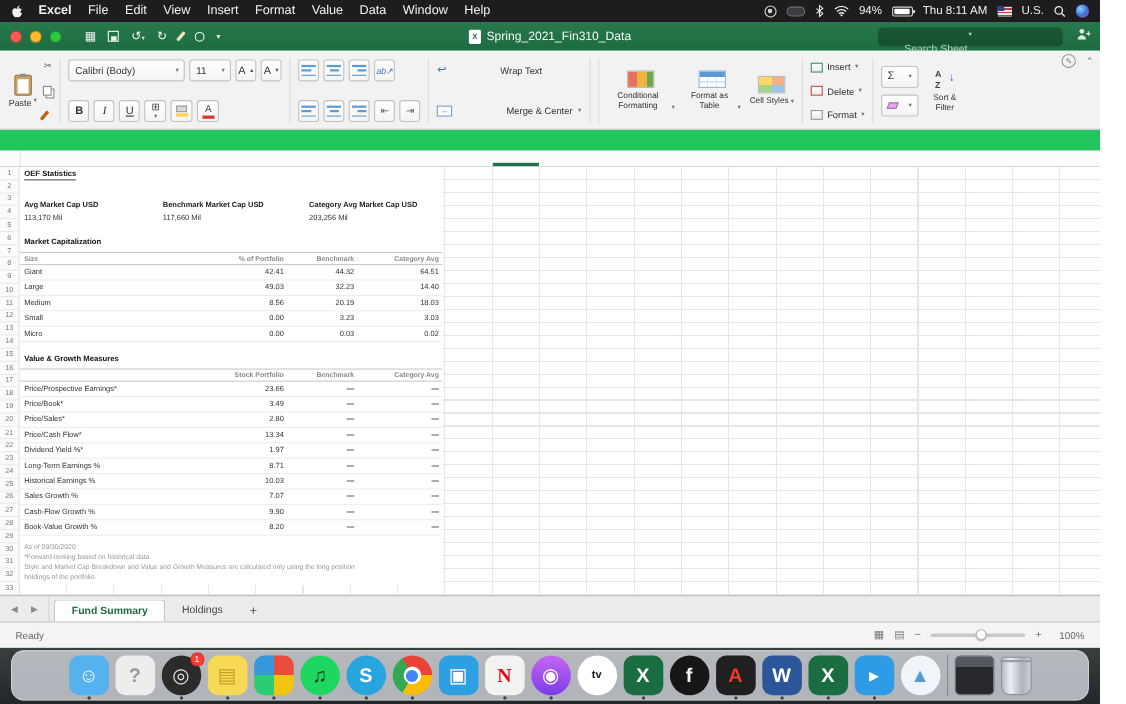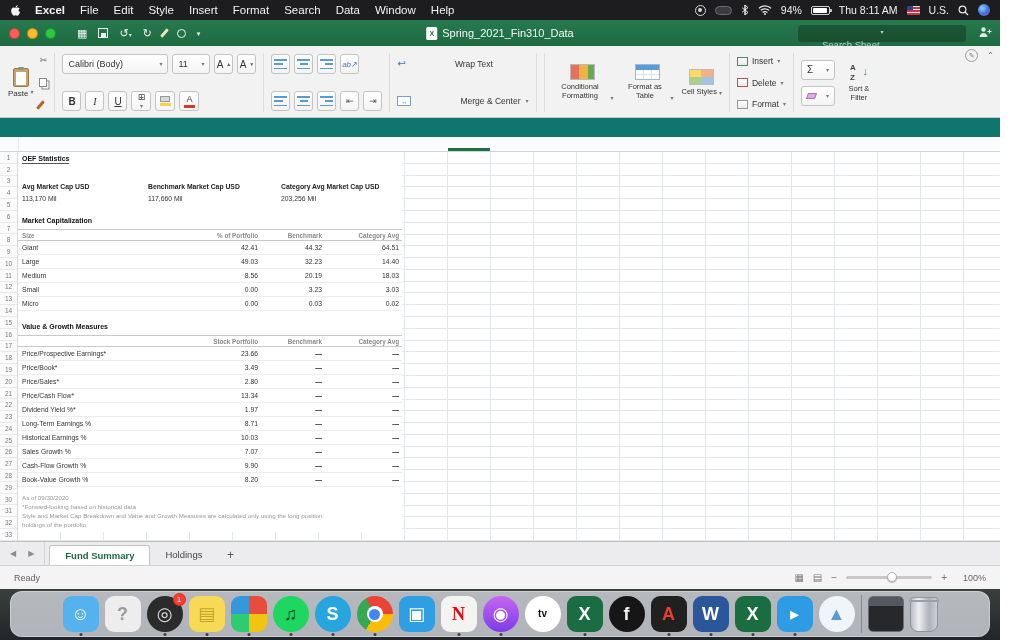--- a/index.html
+++ b/index.html
@@ -1,18 +1,18 @@
 <!DOCTYPE html>
 <html><head>
 <meta charset="utf-8">
 <style>
   * { margin:0; padding:0; box-sizing:border-box; }
   html,body { width:1024px; height:640px; }
   .screen { position:relative; width:1000px; height:640px; overflow:hidden;
-            background:#0f766e; font-family:"Liberation Sans","DejaVu Sans",sans-serif;
+            background:#22c55e; font-family:"Liberation Sans","DejaVu Sans",sans-serif;
             -webkit-font-smoothing:antialiased; cursor:default; }
   .band { position:absolute; left:0; right:0; }
 
   
   .menubar { top:0; height:20px; background:#1d1d1f; color:#f2f2f2;
              display:flex; align-items:center; padding:0 10px; font-size:11.5px; }
   .apple-wrap { margin-right:4px; display:flex; align-items:center; }
   .mb-items { display:flex; align-items:center; gap:15px; margin-left:10px; }
   .mb-item { white-space:nowrap; }
   .mb-app { font-weight:bold; }
@@ -222,24 +222,24 @@
   <div class="band menubar" data-name="macos-menubar">
     <span class="apple-wrap" data-name="apple-menu">
       <svg class="mb-svg" width="11" height="13" viewBox="0 0 10 12" data-name="apple-logo-icon">
           <path fill="#f2f2f2" d="M7.8 6.3c0-1.3 1.1-1.9 1.1-1.9S8.2 3.3 6.9 3.3c-.8 0-1.3.4-1.8.4-.5 0-1.1-.4-1.8-.4C1.9 3.3 1 4.6 1 6.2c0 2.3 1.7 4.6 2.7 4.6.5 0 .8-.3 1.4-.3.6 0 .9.3 1.4.3 1 0 2.6-2.2 2.6-3.5 0 0-1.3-.2-1.3-1zM6.4 2.6c.5-.6.6-1.4.6-1.6-.6.1-1.2.5-1.5 1-.3.4-.6 1.1-.5 1.6.6 0 1-.4 1.4-1z"></path>
         </svg>
     </span>
     <span class="mb-items" data-name="menubar-items">
         <span class="mb-item mb-app" data-name="menu-excel">Excel</span>
         <span class="mb-item" data-name="menu-file">File</span>
         <span class="mb-item" data-name="menu-edit">Edit</span>
-        <span class="mb-item" data-name="menu-view">Style</span>
+        <span class="mb-item" data-name="menu-view">View</span>
         <span class="mb-item" data-name="menu-insert">Insert</span>
         <span class="mb-item" data-name="menu-format">Format</span>
-        <span class="mb-item" data-name="menu-tools">Search</span>
+        <span class="mb-item" data-name="menu-tools">Value</span>
         <span class="mb-item" data-name="menu-data">Data</span>
         <span class="mb-item" data-name="menu-window">Window</span>
         <span class="mb-item" data-name="menu-help">Help</span>
       </span>
     <span class="mb-right" data-name="menubar-status-area">
       <span class="circ-ic" data-name="screen-mirroring-icon"></span>
       <span class="pill-ic" data-name="notification-toggle-icon"></span>
       <svg class="mb-svg" width="8" height="12" viewBox="0 0 8 12" data-name="bluetooth-icon">
           <path d="M4 1v10l3-2.6L1.2 3.8M4 11V1l3 2.6L1.2 8.2" stroke="#e8e8e8" stroke-width="1" fill="none"></path>
         </svg>

